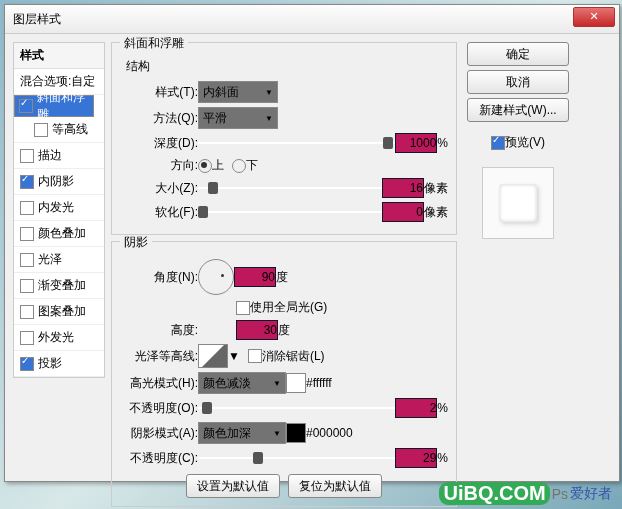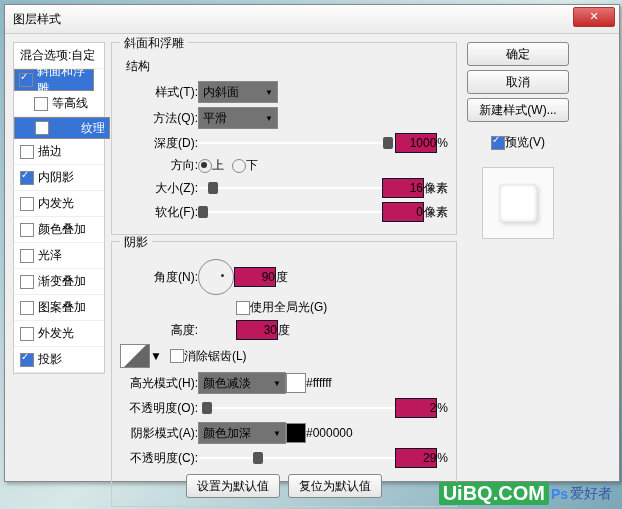--- a/index.html
+++ b/index.html
@@ -34,47 +34,44 @@
 .btn{width:100px;height:22px;border:1px solid #888;background:linear-gradient(#fdfdfd,#e5e5e5);border-radius:3px;display:flex;align-items:center;justify-content:center;cursor:pointer}
 .preview-box{margin-top:8px;width:70px;height:70px;background:#fafafa;border:1px solid #ccc;display:flex;align-items:center;justify-content:center}
 .preview-box .sq{width:38px;height:38px;background:#fff;border-radius:4px;box-shadow:inset 0 0 4px #ccc,2px 2px 4px rgba(0,0,0,.15)}
 .angle{width:34px;height:34px;border:1px solid #888;border-radius:50%;position:relative;display:inline-block}
 .angle:after{content:"";position:absolute;width:3px;height:3px;background:#333;border-radius:50%;top:14px;left:22px}
 .swatch{width:18px;height:18px;border:1px solid #888;display:inline-block}
 .gloss{width:28px;height:22px;border:1px solid #888;background:linear-gradient(135deg,#fff 48%,#666 52%);display:inline-block}
 .btns-row{display:flex;gap:8px;justify-content:center;margin-top:6px}
 .btn2{height:22px;padding:0 10px;border:1px solid #888;background:linear-gradient(#fdfdfd,#e5e5e5);border-radius:3px;display:flex;align-items:center;cursor:pointer}
 .watermark{position:absolute;bottom:4px;right:10px;font-size:14px;color:#3a5;display:flex;align-items:center;gap:2px}
-.watermark .u{font-size:20px;font-weight:bold;color:#fff;background:#3a5;border-radius:2px;padding:0 4px}
+.watermark .u{font-size:20px;font-weight:bold;color:#fff;background:#3a5;border-radius:9px;padding:0 4px}
 </style>
 </head>
 <body>
 
 <div class="dialog">
  <div class="titlebar">
    <span>图层样式</span>
    <div class="close">✕</div>
  </div>
  <div class="body">
   <div class="col-left">
    <div class="style-list">
+    <div class="style-head">样式</div>
     <div class="style-sub">混合选项:自定</div>
     <div id="slist">
             <div class="style-item sel">
               <span class="cb on"></span>
               <span>斜面和浮雕</span>
             </div>
             <div class="style-item sub">
               <span class="cb"></span>
               <span>等高线</span>
             </div>
-            <div class="style-item sel sub">
-              <span class="cb"></span>
-              <span>纹理</span>
-            </div>
             <div class="style-item">
               <span class="cb"></span>
               <span>描边</span>
             </div>
             <div class="style-item">
               <span class="cb on"></span>
               <span>内阴影</span>
             </div>
             <div class="style-item">
               <span class="cb"></span>
@@ -174,20 +171,21 @@
        <span class="cb"></span>
        <span>使用全局光(G)</span>
             </div>
      <div class="row">
               <span class="lab">高度:</span>
        <span style="width:38px"></span>
        <div class="num">30</div>
        <span>度</span>
             </div>
      <div class="row">
+              <span class="lab">光泽等高线:</span>
        <span class="gloss"></span>
               <span class="ar">▼</span>
        <span class="cb" style="margin-left:8px"></span>
        <span>消除锯齿(L)</span>
             </div>
      <div class="row">
               <span class="lab">高光模式(H):</span>
        <div class="sel" style="width:78px">
                 <span>颜色减淡</span>
                 <span class="ar">▼</span>
@@ -238,15 +236,15 @@
         </div>
     <div class="preview-box">
           <div class="sq"></div>
         </div>
   </div>
  </div>
 </div>
 
 <div class="watermark">
   <span class="u">UiBQ.COM</span>
-  <span style="color:#3b82f6;font-weight:bold">Ps</span>
+  <span style="color:#737373;font-weight:normal">Ps</span>
   <span style="color:#35a">爱好者</span>
 </div>
 
 </body></html>

